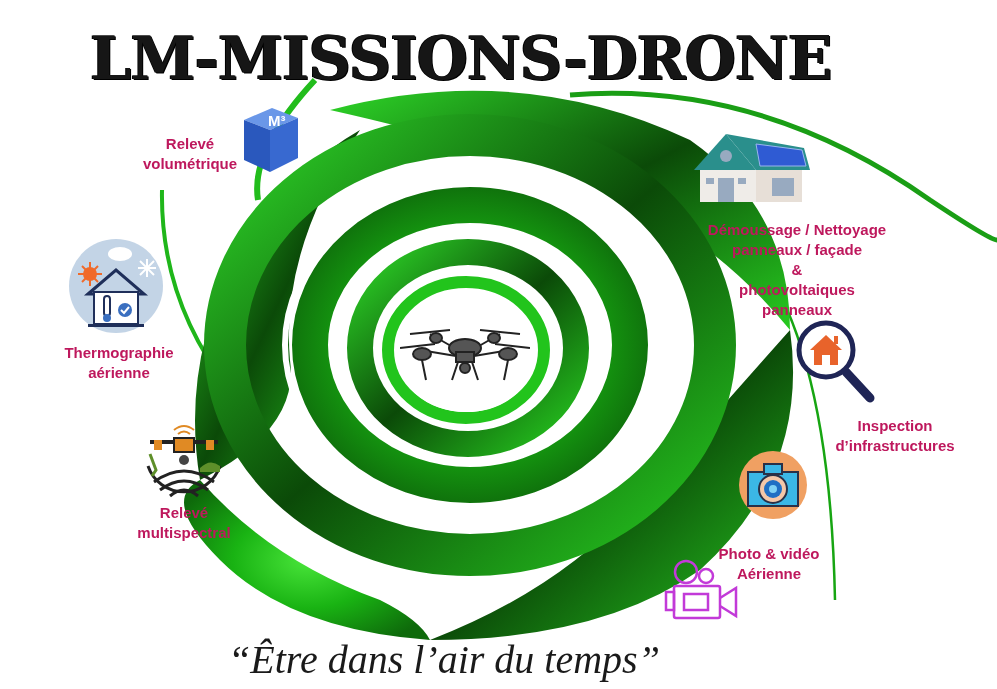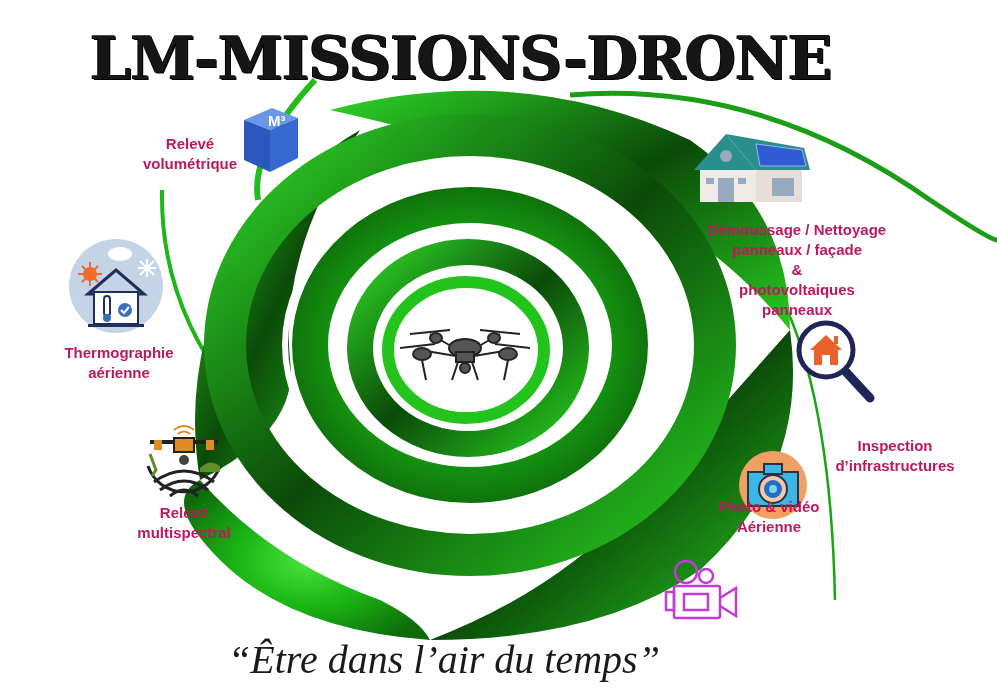--- a/index.html
+++ b/index.html
@@ -164,36 +164,36 @@
 <div class="abs" style="left:796px;top:320px;width:80px;height:84px;">
   <svg width="80" height="84" viewBox="0 0 80 84">
     <circle cx="30" cy="30" r="27" fill="#ffffff" stroke="#1f2556" stroke-width="5"></circle>
     <line x1="50" y1="52" x2="74" y2="78" stroke="#1f2556" stroke-width="9" stroke-linecap="round"></line>
     <polygon points="14,30 30,15 46,30" fill="#e8632b"></polygon>
     <rect x="18" y="29" width="24" height="16" fill="#e8632b"></rect>
     <rect x="26" y="35" width="8" height="10" fill="#ffffff"></rect>
     <rect x="38" y="16" width="4" height="8" fill="#e8632b"></rect>
   </svg>
 </div>
-<div class="abs lbl" style="left:820px;top:436px;width:150px;">
+<div class="abs lbl" style="left:820px;top:416px;width:150px;">
   <div>Inspection</div>
   <div>d’infrastructures</div>
 </div>
 
 <div class="abs" style="left:738px;top:450px;width:70px;height:70px;">
   <svg width="70" height="70" viewBox="0 0 70 70">
     <circle cx="35" cy="35" r="34" fill="#f0a062"></circle>
     <path d="M10 22 L60 22 L60 56 L10 56 Z" fill="#3bb7e5" stroke="#2a3047" stroke-width="2"></path>
     <rect x="26" y="14" width="18" height="10" fill="#3bb7e5" stroke="#2a3047" stroke-width="2"></rect>
     <circle cx="35" cy="39" r="14" fill="#f4c7a8" stroke="#2a3047" stroke-width="2"></circle>
     <circle cx="35" cy="39" r="9" fill="#1f6fc4"></circle>
     <circle cx="35" cy="39" r="4" fill="#7fd2f5"></circle>
   </svg>
 </div>
-<div class="abs lbl" style="left:694px;top:497px;width:150px;">
+<div class="abs lbl" style="left:694px;top:544px;width:150px;">
   <div>Photo &amp; vidéo</div>
   <div>Aérienne</div>
 </div>
 <div class="abs" style="left:664px;top:558px;width:76px;height:64px;">
   <svg width="76" height="64" viewBox="0 0 76 64">
     <g fill="none" stroke="#c23ad8" stroke-width="2.5">
       <circle cx="22" cy="14" r="11"></circle>
         <circle cx="42" cy="18" r="7"></circle>
       <rect x="10" y="28" width="46" height="32" rx="2"></rect>
       <rect x="20" y="36" width="24" height="16"></rect>

